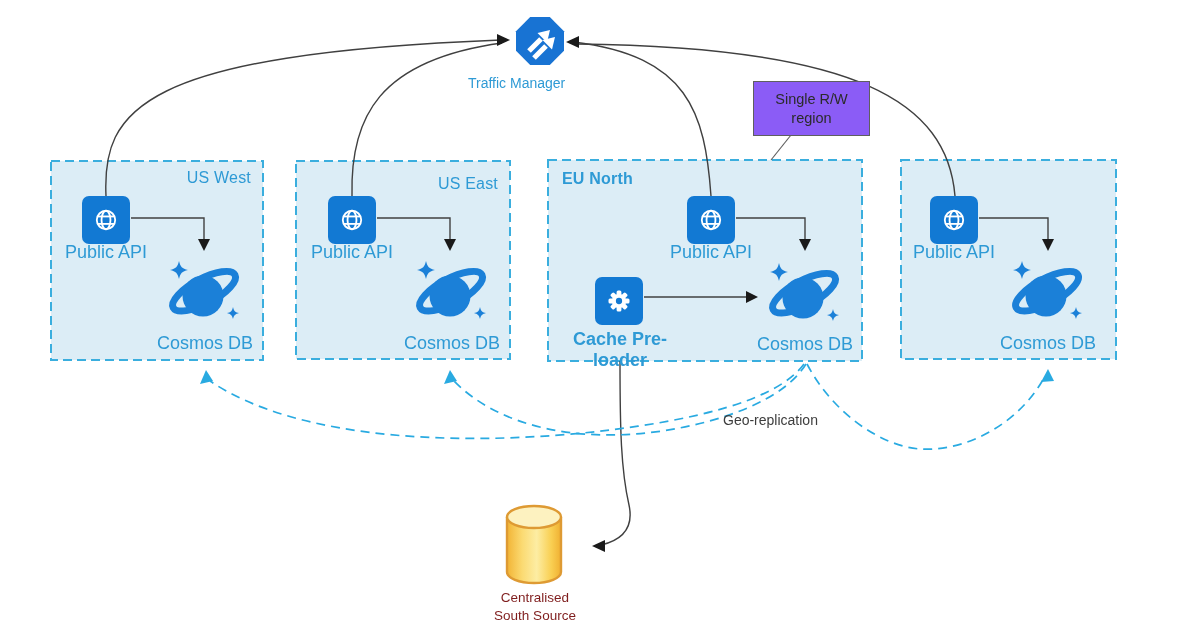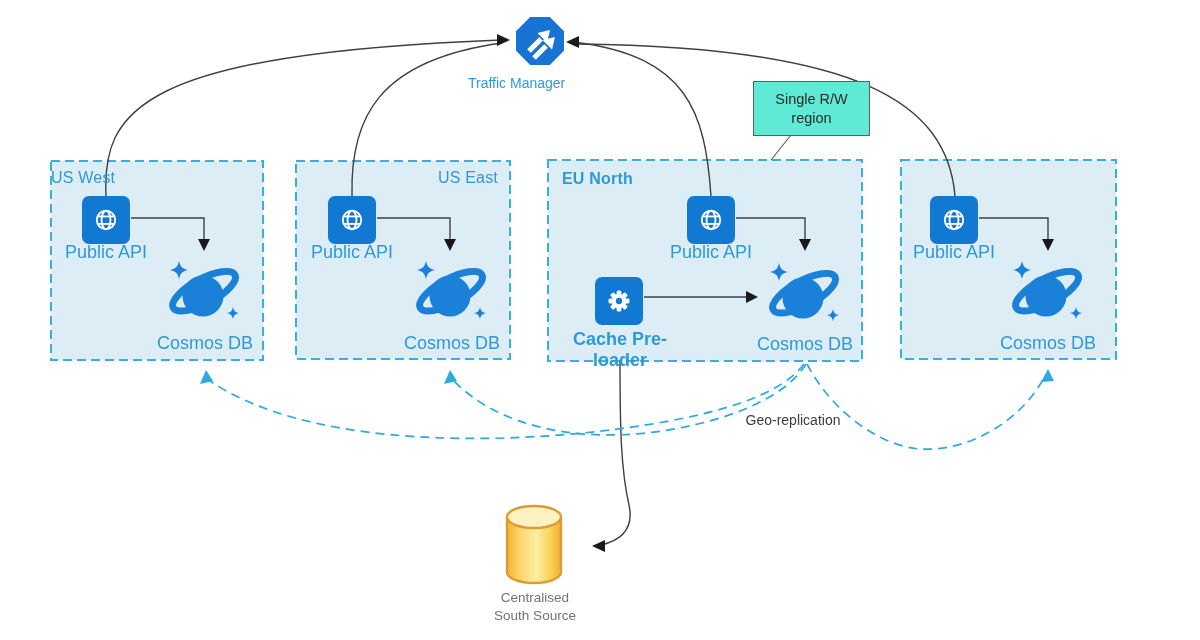--- a/index.html
+++ b/index.html
@@ -17,31 +17,31 @@
   .tile{
     position:absolute;width:48px;height:48px;border-radius:7px;background:#1279d3;
     display:flex;align-items:center;justify-content:center;
   }
   .tm-label{
     position:absolute;left:468px;top:75px;width:140px;
     font-size:14px;color:#2e9ad5;
   }
   .callout{
     position:absolute;left:753px;top:81px;width:115px;height:53px;
-    background:#5eead4;border:1px solid #5f5f5f;
+    background:#8b5cf6;border:1px solid #5f5f5f;
     display:flex;flex-direction:column;align-items:center;justify-content:center;
     font-size:14.5px;color:#2b2b2b;line-height:1.3;
   }
   .geo-label{
-    position:absolute;left:723px;top:412px;width:140px;text-align:center;
+    position:absolute;left:723px;top:412px;width:140px;
     font-size:14px;color:#3d3d3d;
   }
   .ds-label{
     position:absolute;left:465px;top:589px;width:140px;text-align:center;
-    font-size:13.5px;color:#737373;line-height:1.35;
+    font-size:13.5px;color:#7f1d1d;line-height:1.35;
   }
 </style>
 </head>
 <body>
 
 <div class="stage">
 
   <svg class="overlay" viewBox="0 0 1200 640">
     <defs>
       <linearGradient id="gold" x1="0" y1="0" x2="1" y2="0">
@@ -133,22 +133,22 @@
       <path d="M 17,11 C 18.5,17 20,18.5 26,20 C 20,21.5 18.5,23 17,29 C 15.5,23 14,21.5 8,20 C 14,18.5 15.5,17 17,11 Z" fill="#1b80d8"></path>
       <path d="M 71,57 C 72,61.5 73.5,62.5 77,63 C 73.5,64 72,65 71,69 C 70,65 68.5,64 65,63 C 68.5,62.5 70,61.5 71,57 Z" fill="#1b80d8"></path>
     </g>
 
     <g transform="translate(504,505)">
       <path d="M 3,12 L 3,67 A 27,11 0 0 0 57,67 L 57,12" fill="url(#gold)" stroke="#de9a33" stroke-width="2.4"></path>
       <ellipse cx="30" cy="12" rx="27" ry="11" fill="#fdf2c0" stroke="#de9a33" stroke-width="2.4"></ellipse>
     </g>
   </svg>
 
-  <div class="region-name" style="left:51px;top:169px;width:200px;">US West</div>
-  <div class="region-name" style="left:296px;top:169px;width:202px;text-align:right;">US East</div>
+  <div class="region-name" style="left:51px;top:169px;width:200px;text-align:right;">US West</div>
+  <div class="region-name" style="left:296px;top:175px;width:202px;text-align:right;">US East</div>
   <div class="region-name" style="left:562px;top:170px;font-weight:bold;">EU North</div>
 
   <div class="tile" style="left:82px;top:196px;">
     <svg width="34" height="34" viewBox="0 0 48 48">
       <g stroke="#ffffff" stroke-width="2.6" fill="none">
         <circle cx="24" cy="24" r="13"></circle>
         <ellipse cx="24" cy="24" rx="6.3" ry="13"></ellipse>
         <line x1="12.5" y1="19" x2="35.5" y2="19"></line>
         <line x1="12.5" y1="29.5" x2="35.5" y2="29.5"></line>
       </g>

